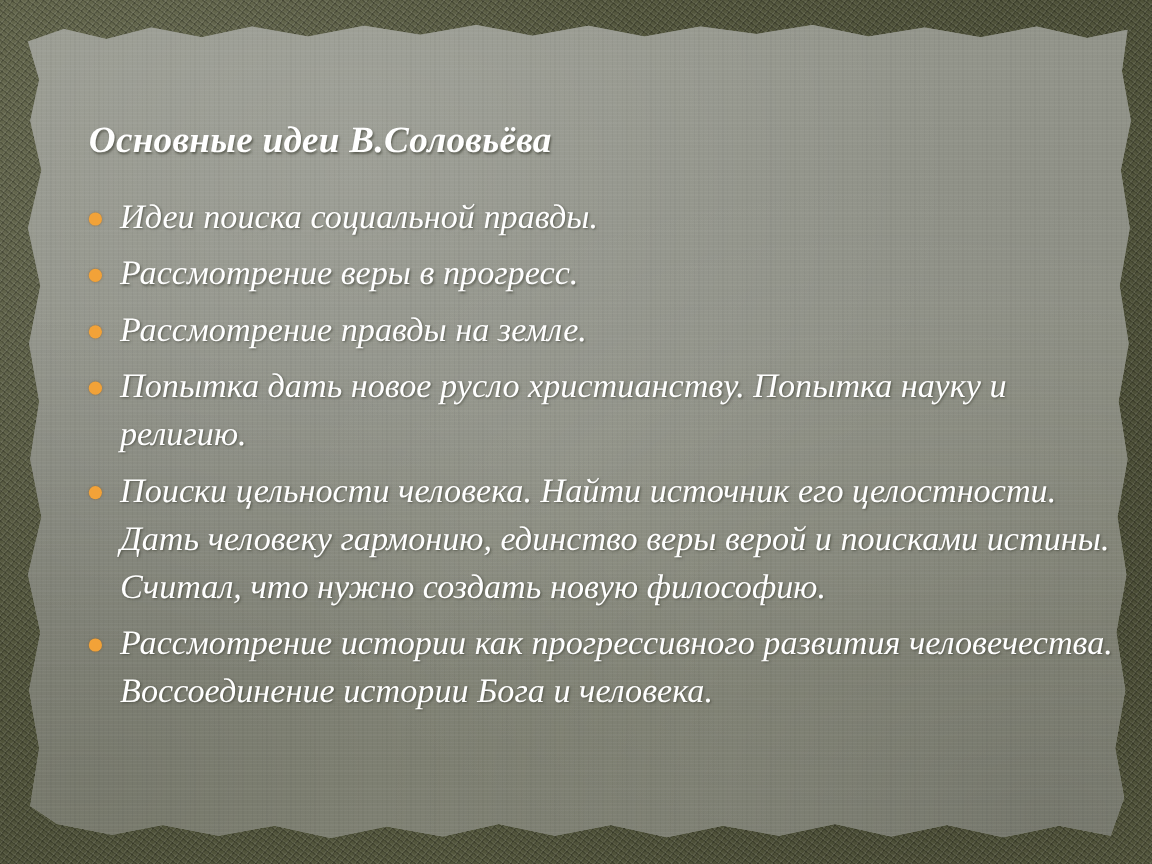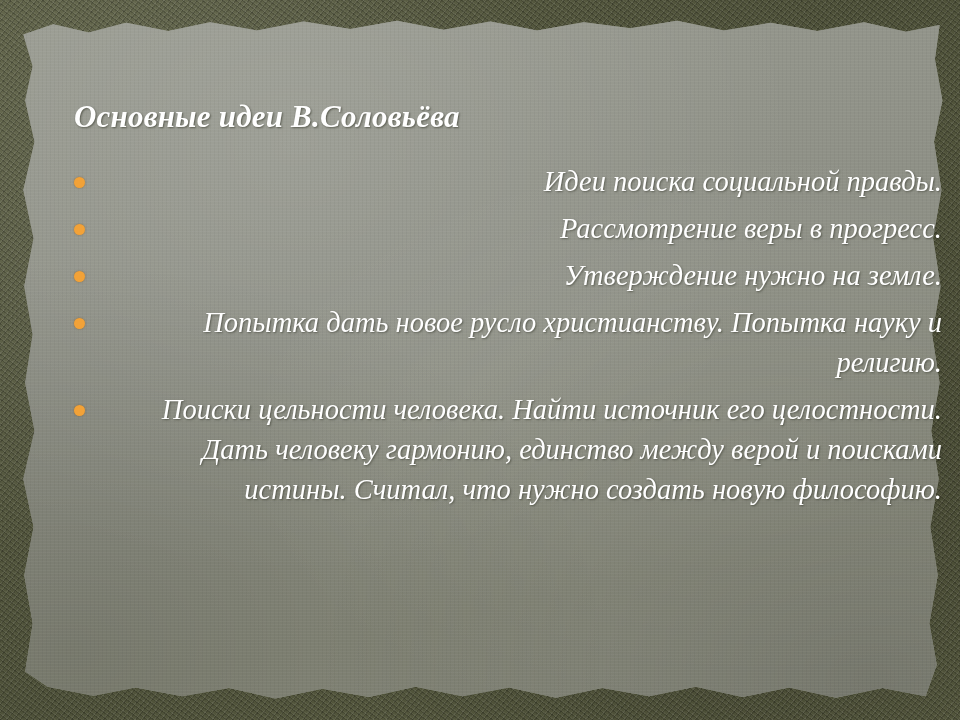--- a/index.html
+++ b/index.html
@@ -91,21 +91,20 @@
   }
 
   .bullet-list {
     position: absolute;
     left: 54px;
     top: 162px;
     width: 876px;
     list-style: none;
     margin: 0;
     padding: 0;
-    text-align: right;
   }
 
   .bullet-item {
     position: relative;
     padding-left: 34px;
     margin: 0 0 7px 0;
     color: #ffffff;
     font-style: italic;
     font-size: 28.5px;
     line-height: 40px;
@@ -145,30 +144,34 @@
         <span class="bullet-text">Идеи поиска социальной правды.</span>
       </li>
 
       <li class="bullet-item">
         <span class="bullet-marker"></span>
         <span class="bullet-text">Рассмотрение веры в прогресс.</span>
       </li>
 
       <li class="bullet-item">
         <span class="bullet-marker"></span>
-        <span class="bullet-text">Утверждение нужно на земле.</span>
+        <span class="bullet-text">Рассмотрение правды на земле.</span>
       </li>
 
       <li class="bullet-item">
         <span class="bullet-marker"></span>
         <span class="bullet-text">Попытка дать новое русло христианству. Попытка науку и религию.</span>
       </li>
 
       <li class="bullet-item">
         <span class="bullet-marker"></span>
-        <span class="bullet-text">Поиски цельности человека. Найти источник его целостности. Дать человеку гармонию, единство между верой и поисками истины. Считал, что нужно создать новую философию.</span>
+        <span class="bullet-text">Поиски цельности человека. Найти источник его целостности. Дать человеку гармонию, единство веры верой и поисками истины. Считал, что нужно создать новую философию.</span>
       </li>
 
+      <li class="bullet-item">
+        <span class="bullet-marker"></span>
+        <span class="bullet-text">Рассмотрение истории как прогрессивного развития человечества. Воссоединение истории Бога и человека.</span>
+      </li>
 
     </ul>
 
   </div>
 </div>
 
 </body></html>

